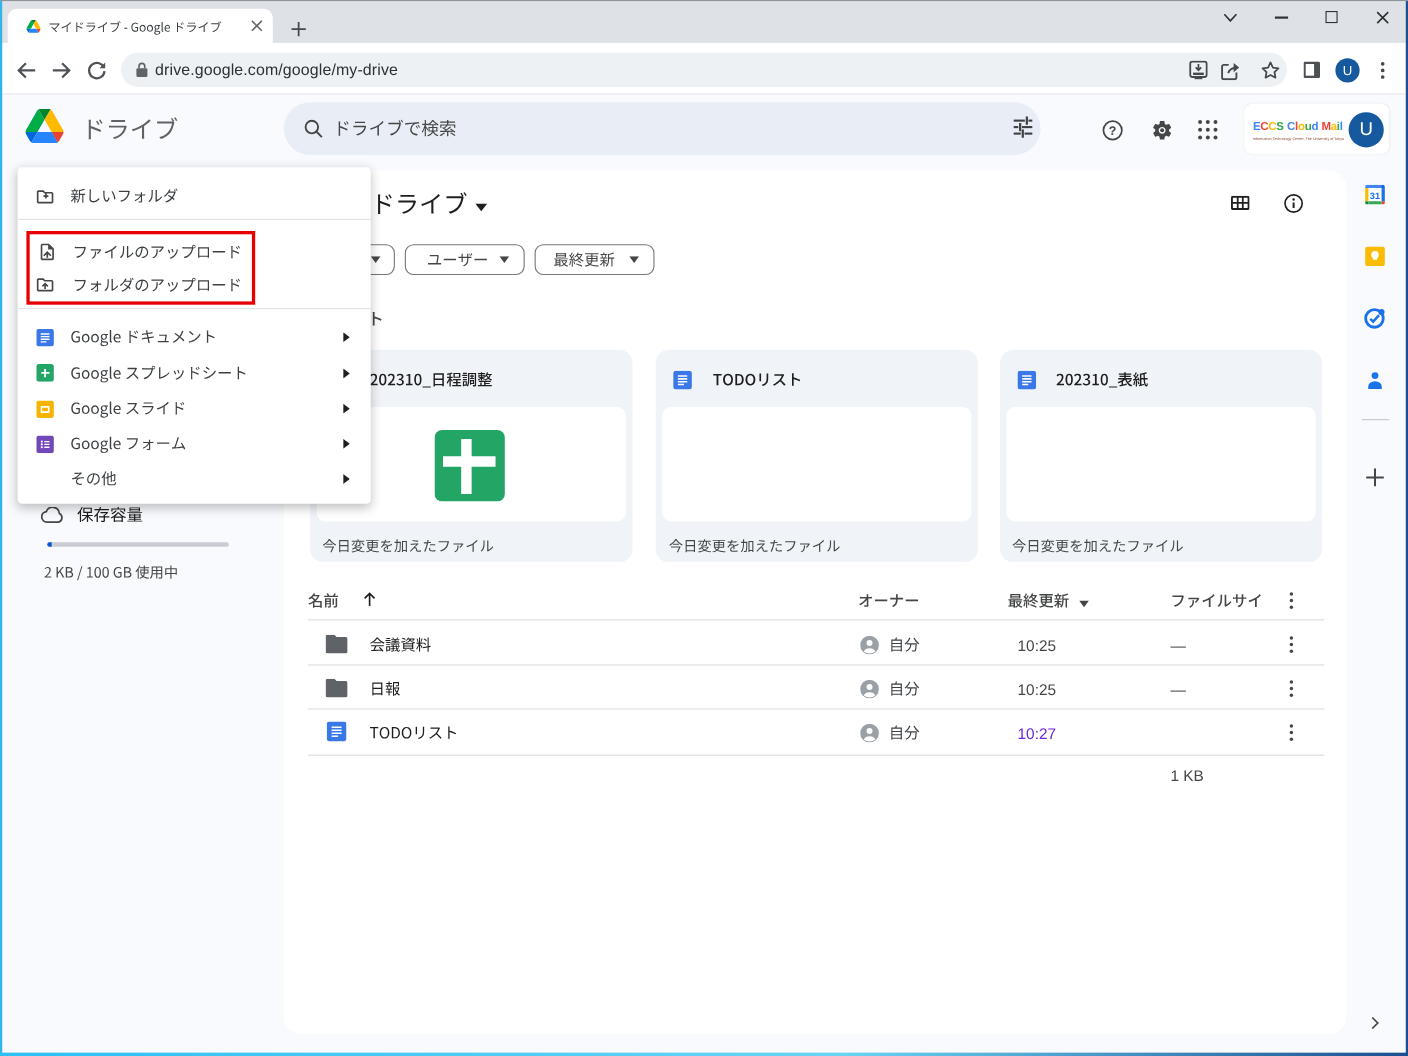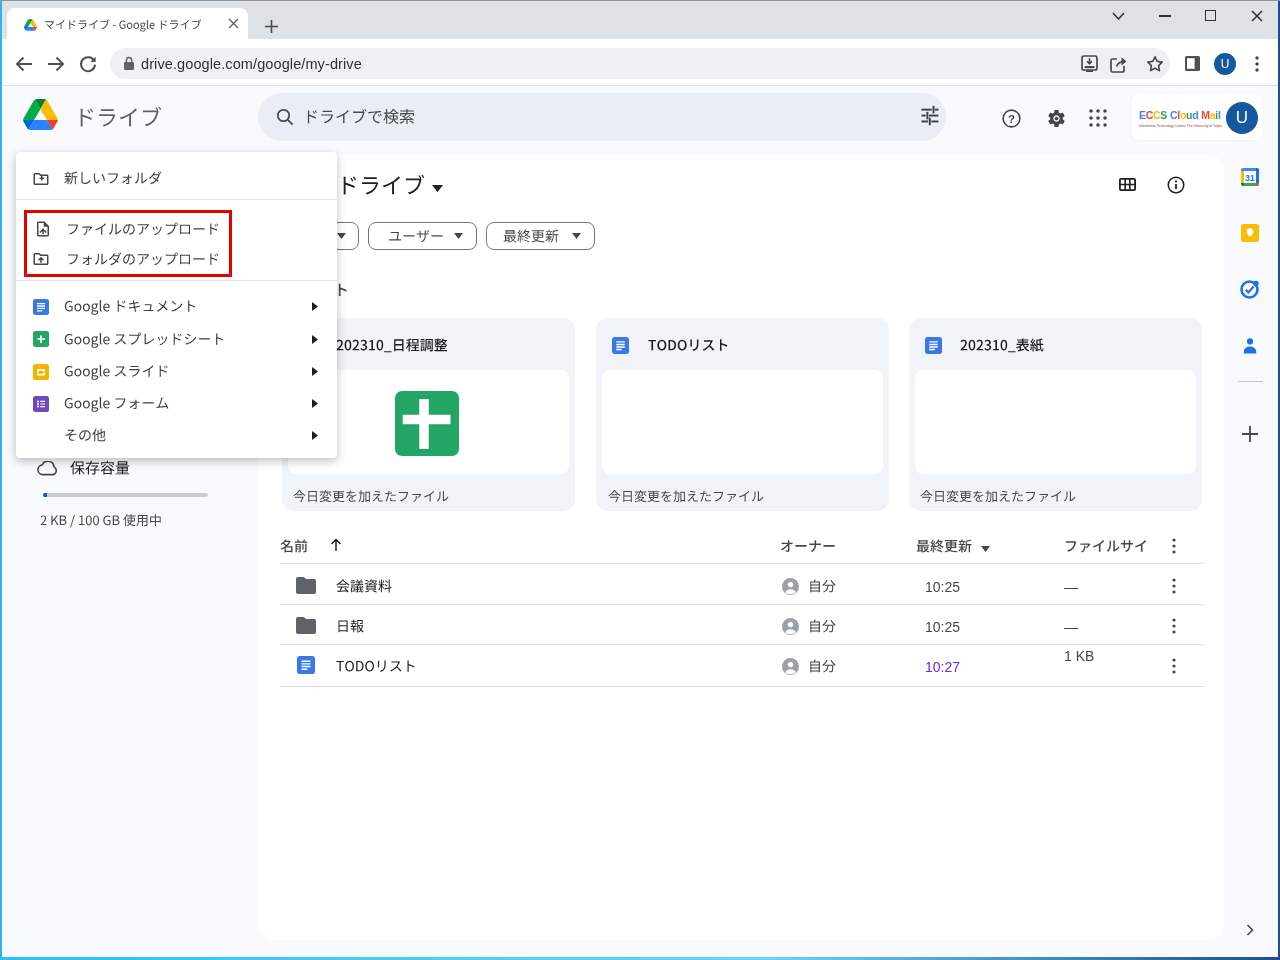--- a/index.html
+++ b/index.html
@@ -313,21 +313,21 @@
 <div class="abs" style="left:1064px;top:619px;font-size:14px;color:#444746">—</div>
 <svg class="abs" style="left:782px;top:658px" width="17" height="17" viewBox="0 0 17 17">
     <circle cx="8.5" cy="8.5" r="8.5" fill="#9aa0a6"></circle>
     <circle cx="8.5" cy="6.6" r="2.7" fill="#fff"></circle>
     <path d="M3.2 14.3a5.6 4.5 0 0 1 10.6 0 8.5 8.5 0 0 1-10.6 0z" fill="#fff"></path>
   </svg>
 <div style="position:absolute;left:808px;top:654.8px;"><svg width="28" height="20" viewBox="0 0 28 20" xmlns="http://www.w3.org/2000/svg">
       <path fill="#3c4043" d="M3 9.5H11.1V10.5H3ZM3 12.5H11.1V13.5H3ZM3 15.6H11.1V16.6H3ZM2.3 6.4H11.9V17.3H10.8V7.4H3.3V17.4H2.3ZM6.4 4.5 7.6 4.6Q7.4 5.2 7.1 5.9Q6.9 6.5 6.6 7L5.7 6.8Q5.8 6.5 5.9 6Q6.1 5.6 6.2 5.2Q6.3 4.8 6.4 4.5ZM16.6 9.8H24.6V10.8H16.6ZM24.3 9.8H25.4Q25.4 9.8 25.4 9.9Q25.4 10 25.4 10.1Q25.4 10.2 25.4 10.3Q25.3 11.9 25.2 13.1Q25.1 14.2 25 15Q24.9 15.7 24.8 16.1Q24.6 16.6 24.5 16.8Q24.2 17 24 17.1Q23.7 17.2 23.4 17.3Q23 17.3 22.4 17.3Q21.8 17.3 21.1 17.3Q21.1 17 21 16.7Q21 16.4 20.8 16.2Q21.5 16.3 22.1 16.3Q22.7 16.3 22.9 16.3Q23.1 16.3 23.3 16.3Q23.4 16.2 23.5 16.1Q23.7 15.9 23.8 15.3Q24 14.6 24.1 13.3Q24.2 12.1 24.3 10ZM18.5 4.8 19.6 5.1Q19.1 6.3 18.4 7.3Q17.7 8.4 16.9 9.3Q16.1 10.2 15.2 10.9Q15.1 10.8 15 10.6Q14.8 10.5 14.6 10.3Q14.5 10.1 14.3 10.1Q15.2 9.5 16 8.6Q16.8 7.8 17.5 6.8Q18.1 5.8 18.5 4.8ZM23.4 4.7Q23.8 5.4 24.3 6.2Q24.7 6.9 25.3 7.6Q25.9 8.3 26.5 8.8Q27.1 9.4 27.7 9.8Q27.5 9.9 27.4 10.1Q27.2 10.3 27 10.4Q26.9 10.6 26.8 10.8Q26.2 10.3 25.6 9.6Q25 9 24.4 8.3Q23.8 7.5 23.3 6.7Q22.8 5.9 22.4 5.1ZM19.6 10.1H20.7Q20.6 11.2 20.3 12.3Q20.1 13.4 19.6 14.4Q19.1 15.3 18.1 16.1Q17.2 16.9 15.7 17.4Q15.7 17.3 15.6 17.1Q15.5 16.9 15.3 16.8Q15.2 16.6 15.1 16.5Q16.4 16.1 17.3 15.4Q18.1 14.7 18.6 13.8Q19.1 13 19.3 12Q19.5 11.1 19.6 10.1Z"></path>
     </svg></div>
 <div class="abs" style="left:925px;top:659px;font-size:14px;color:#6d28d9">10:27</div>
-<div class="abs" style="left:1064px;top:648px;font-size:14px;color:#444746">1 KB</div>
+<div class="abs" style="left:1064px;top:697px;font-size:14px;color:#444746">1 KB</div>
 <svg class="abs" style="left:1172px;top:538px" width="4" height="16" viewBox="0 0 4 16">
     <circle cx="2" cy="2" r="1.6" fill="#444746"></circle>
     <circle cx="2" cy="8" r="1.6" fill="#444746"></circle>
     <circle cx="2" cy="14" r="1.6" fill="#444746"></circle>
   </svg>
 <svg class="abs" style="left:1172px;top:578px" width="4" height="16" viewBox="0 0 4 16">
     <circle cx="2" cy="2" r="1.6" fill="#444746"></circle>
     <circle cx="2" cy="8" r="1.6" fill="#444746"></circle>
     <circle cx="2" cy="14" r="1.6" fill="#444746"></circle>
   </svg>

